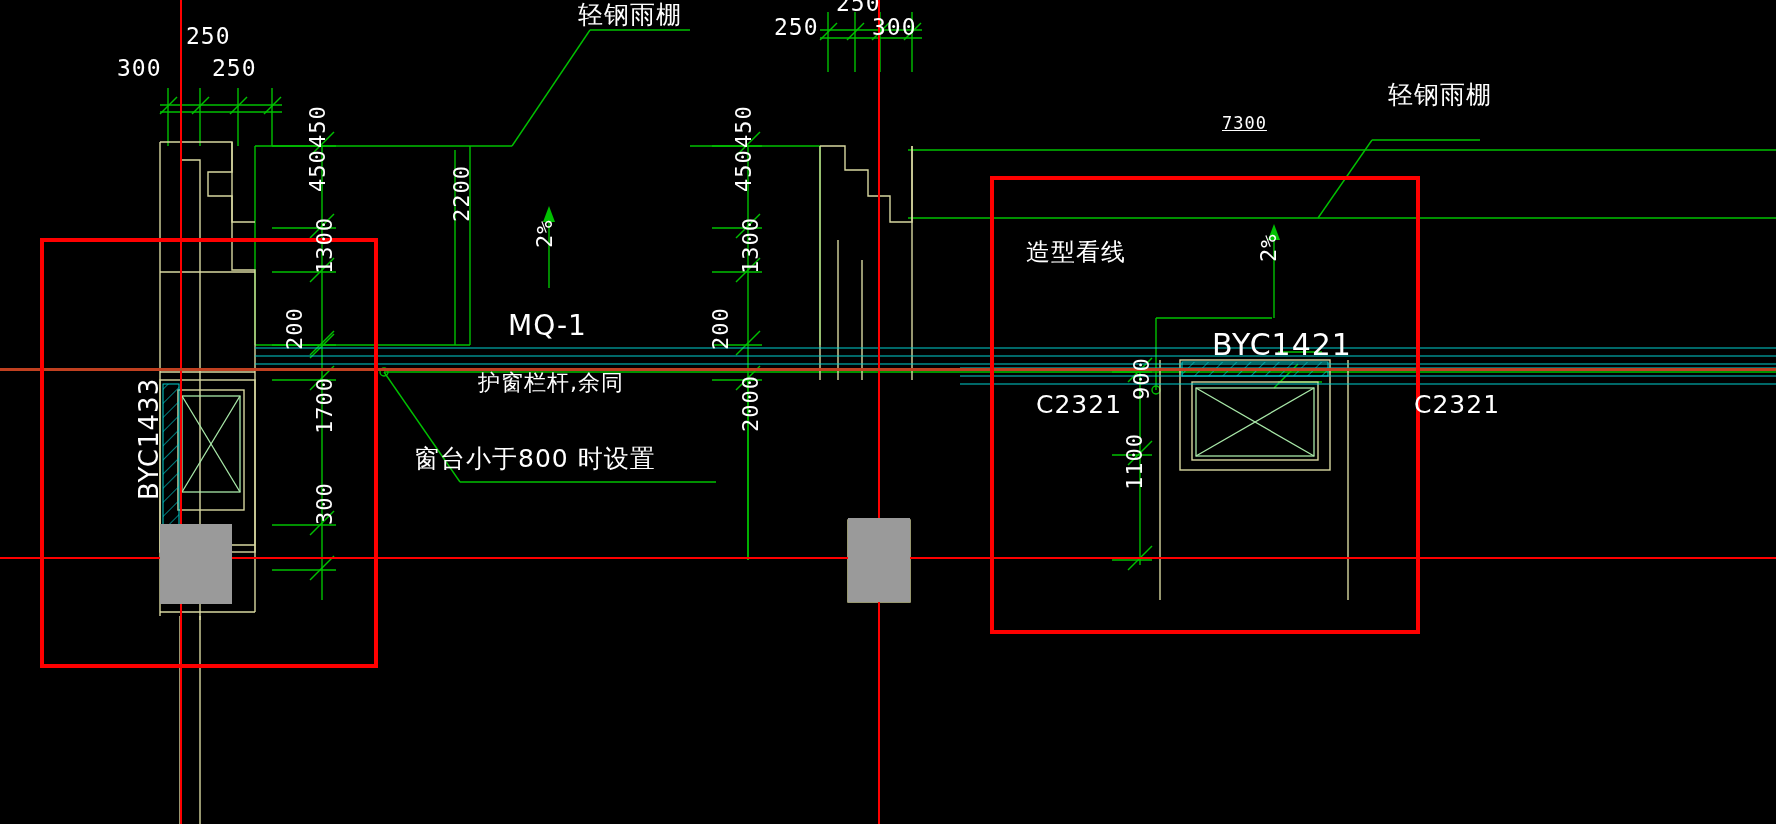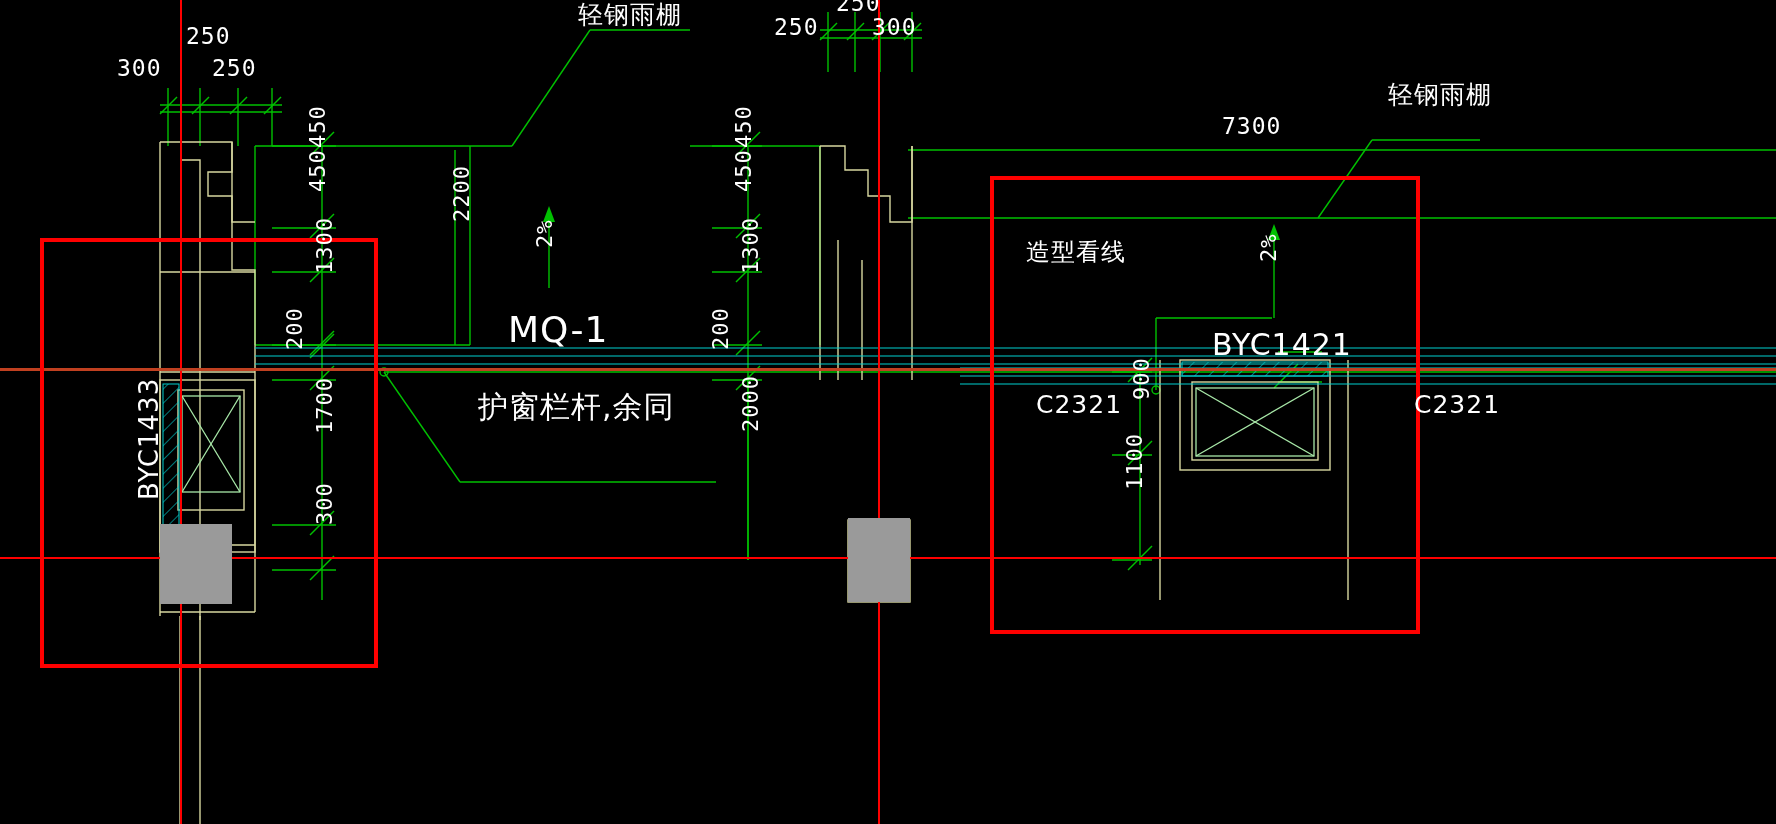--- a/index.html
+++ b/index.html
@@ -221,26 +221,27 @@
 
   <span class="lbl num vert" style="left:534px;top:248px;font-size:22px;">2%</span>
 
   <span class="lbl num vert" style="left:733px;top:148px;font-size:22px;">450</span>
   <span class="lbl num vert" style="left:733px;top:192px;font-size:22px;">450</span>
   <span class="lbl num vert" style="left:740px;top:274px;font-size:22px;">1300</span>
   <span class="lbl num vert" style="left:710px;top:350px;font-size:22px;">200</span>
 
   <span class="lbl num vert" style="left:740px;top:432px;font-size:22px;">2000</span>
 
-  <span class="lbl" style="left:508px;top:312px;font-size:36px;">MQ-1</span>
-  <span class="lbl" style="left:478px;top:392px;font-size:30px;">护窗栏杆,余同</span>
+  <span class="lbl" style="left:508px;top:312px;font-size:28px;">MQ-1</span>
+  <span class="lbl" style="left:478px;top:372px;font-size:22px;">护窗栏杆,余同</span>
+  <span class="lbl" style="left:414px;top:446px;font-size:25px;">窗台小于800  时设置</span>
 
   <span class="lbl vert" style="left:136px;top:500px;font-size:26px;">BYC1433</span>
 
-  <span class="lbl num" style="left:1222px;top:115px;font-size:23px;">7300</span>
+  <span class="lbl num" style="left:1222px;top:115px;font-size:17px;text-decoration:underline;">7300</span>
   <span class="lbl" style="left:1026px;top:240px;font-size:24px;">造型看线</span>
   <span class="lbl num vert" style="left:1258px;top:262px;font-size:22px;">2%</span>
   <span class="lbl" style="left:1212px;top:330px;font-size:30px;">BYC1421</span>
   <span class="lbl" style="left:1036px;top:392px;font-size:25px;">C2321</span>
   <span class="lbl" style="left:1414px;top:392px;font-size:25px;">C2321</span>
   <span class="lbl num vert" style="left:1131px;top:400px;font-size:22px;">900</span>
   <span class="lbl num vert" style="left:1124px;top:490px;font-size:22px;">1100</span>
 
 </div>
 

